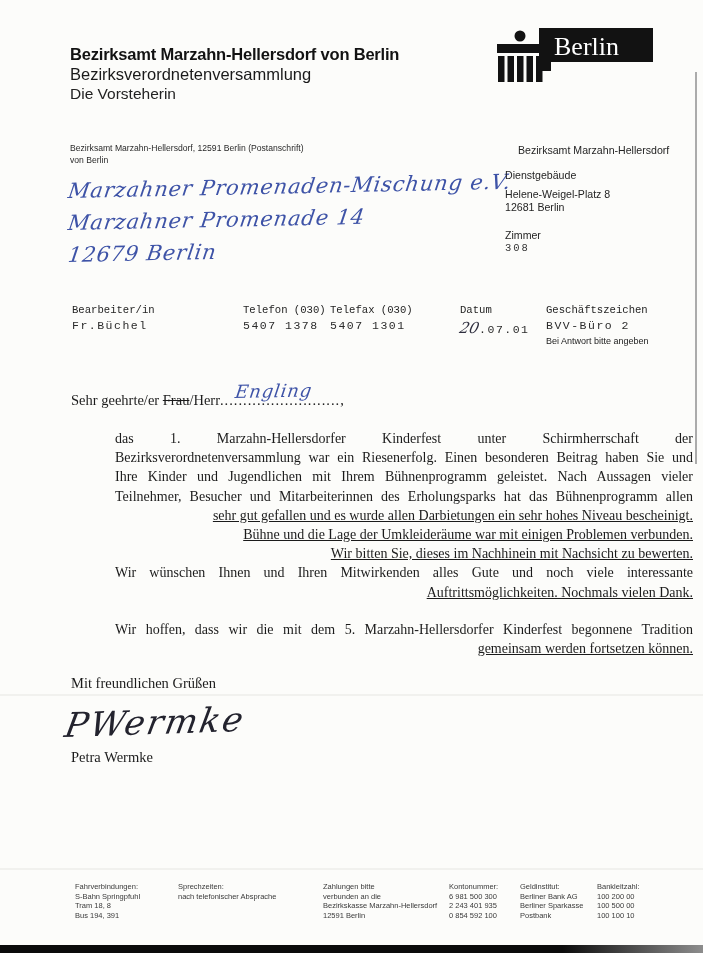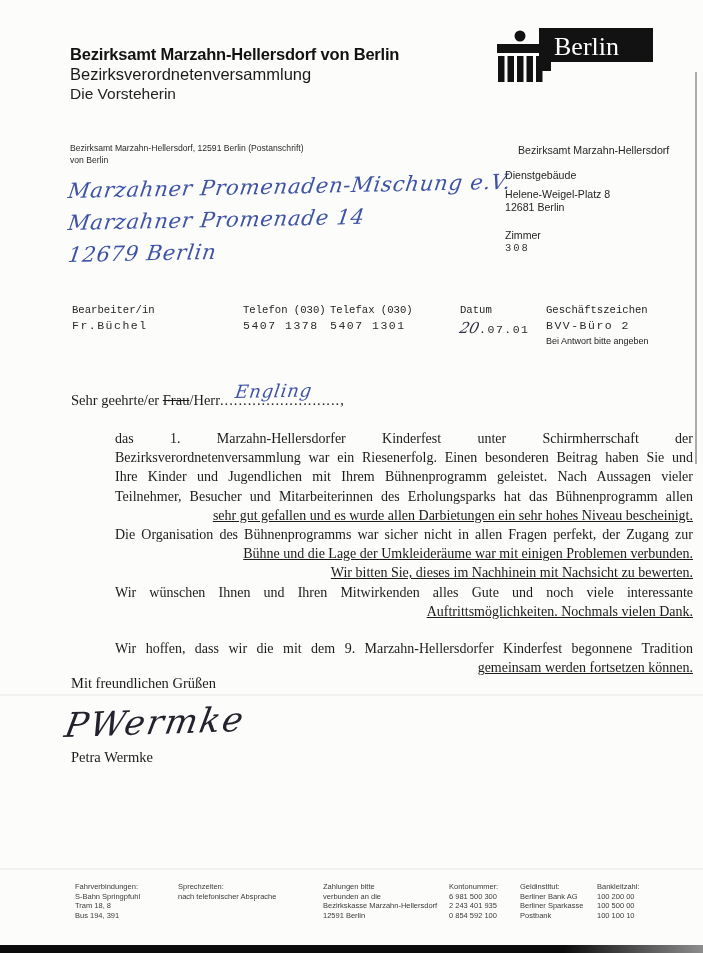--- a/index.html
+++ b/index.html
@@ -141,26 +141,25 @@
     <span>Sehr geehrte/er </span><span class="struck">Frau</span><span>/Herr</span><span class="dots">..........................</span><span>,</span>
     <span class="hand hand-name">Engling</span>
   </div>
 
   <div class="body serif">
     <div class="bl jl">das 1. Marzahn-Hellersdorfer Kinderfest unter Schirmherrschaft der</div>
     <div class="bl jl">Bezirksverordnetenversammlung war ein Riesenerfolg. Einen besonderen Beitrag haben Sie und</div>
     <div class="bl jl">Ihre Kinder und Jugendlichen mit Ihrem Bühnenprogramm geleistet. Nach Aussagen vieler</div>
     <div class="bl jl">Teilnehmer, Besucher und Mitarbeiterinnen des Erholungsparks hat das Bühnenprogramm allen</div>
     <div class="bl ll">sehr gut gefallen und es wurde allen Darbietungen ein sehr hohes Niveau bescheinigt.</div>
-    <div class="bl jl">Die Organisation des Bühnenprogramms war sicher nicht in allen Fragen perfekt, der Zugang zur</div>
     <div class="bl ll">Bühne und die Lage der Umkleideräume war mit einigen Problemen verbunden.</div>
     <div class="bl ll">Wir bitten Sie, dieses im Nachhinein mit Nachsicht zu bewerten.</div>
     <div class="bl jl">Wir wünschen Ihnen und Ihren Mitwirkenden alles Gute und noch viele interessante</div>
     <div class="bl ll">Auftrittsmöglichkeiten. Nochmals vielen Dank.</div>
-    <div class="bl jl gap">Wir hoffen, dass wir die mit dem 9. Marzahn-Hellersdorfer Kinderfest begonnene Tradition</div>
+    <div class="bl jl gap">Wir hoffen, dass wir die mit dem 5. Marzahn-Hellersdorfer Kinderfest begonnene Tradition</div>
     <div class="bl ll">gemeinsam werden fortsetzen können.</div>
   </div>
 
   <div class="greeting serif">Mit freundlichen Grüßen</div>
   <div class="sig-script">PWermke</div>
   <div class="sig-name serif">Petra Wermke</div>
 
   <div class="footer">
     <div class="fcol fc0">
       <div>Fahrverbindungen:</div>

